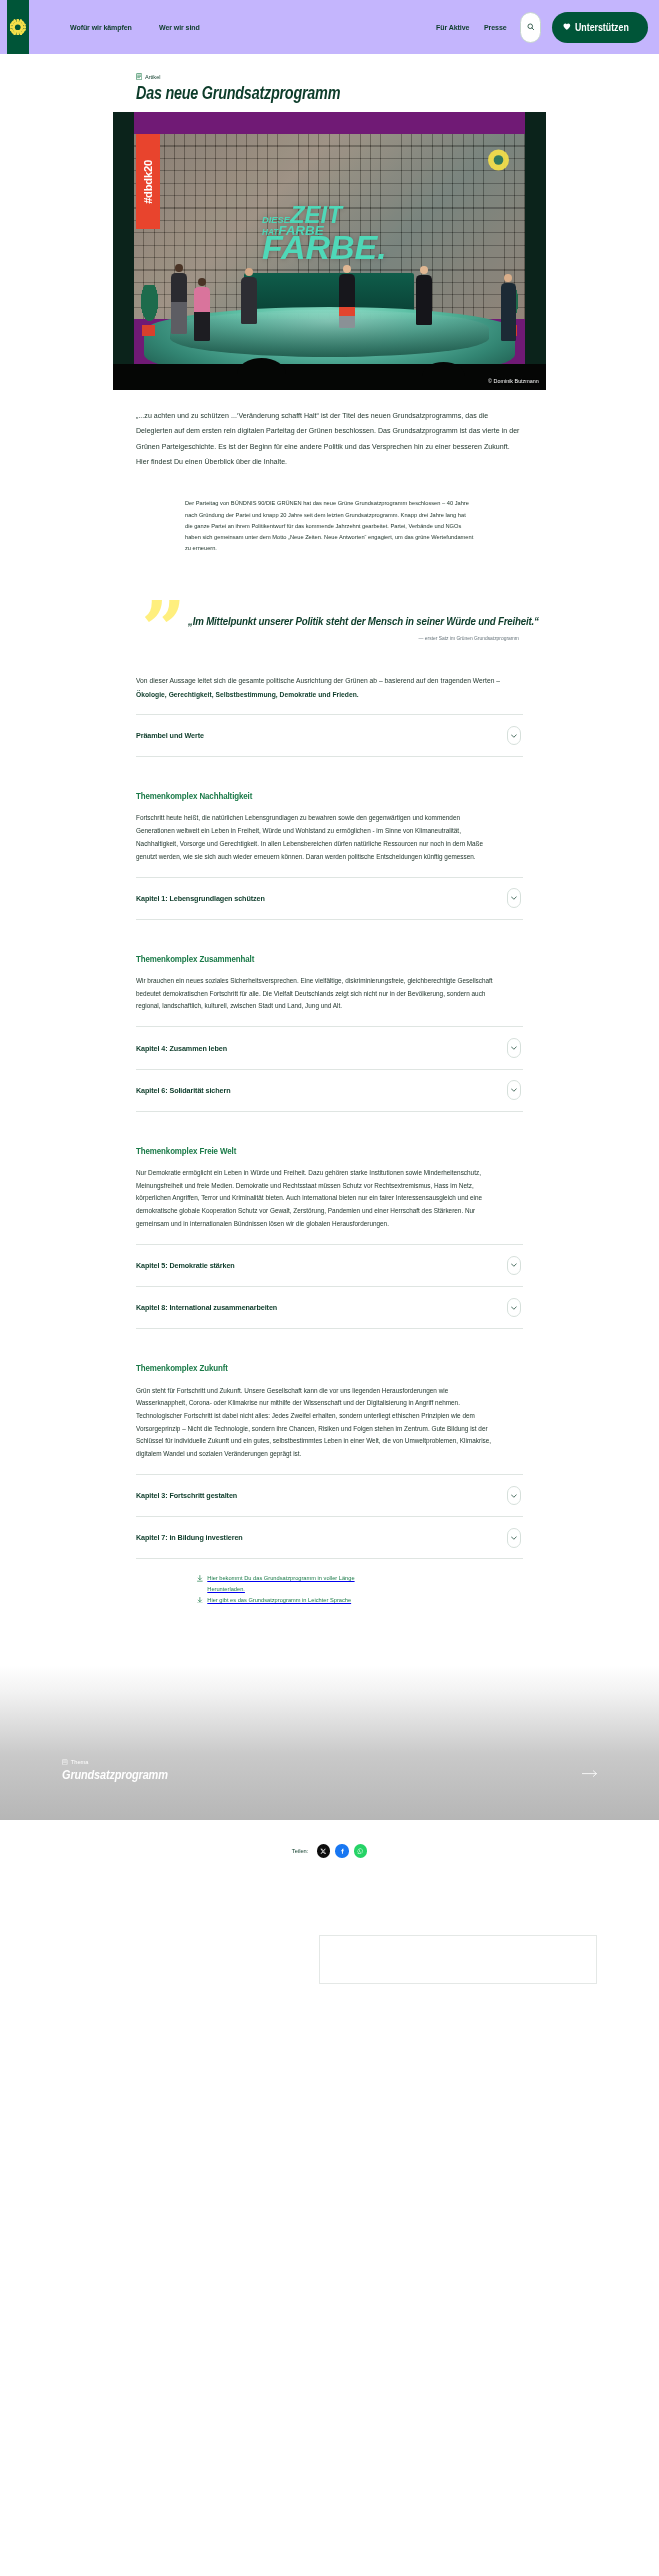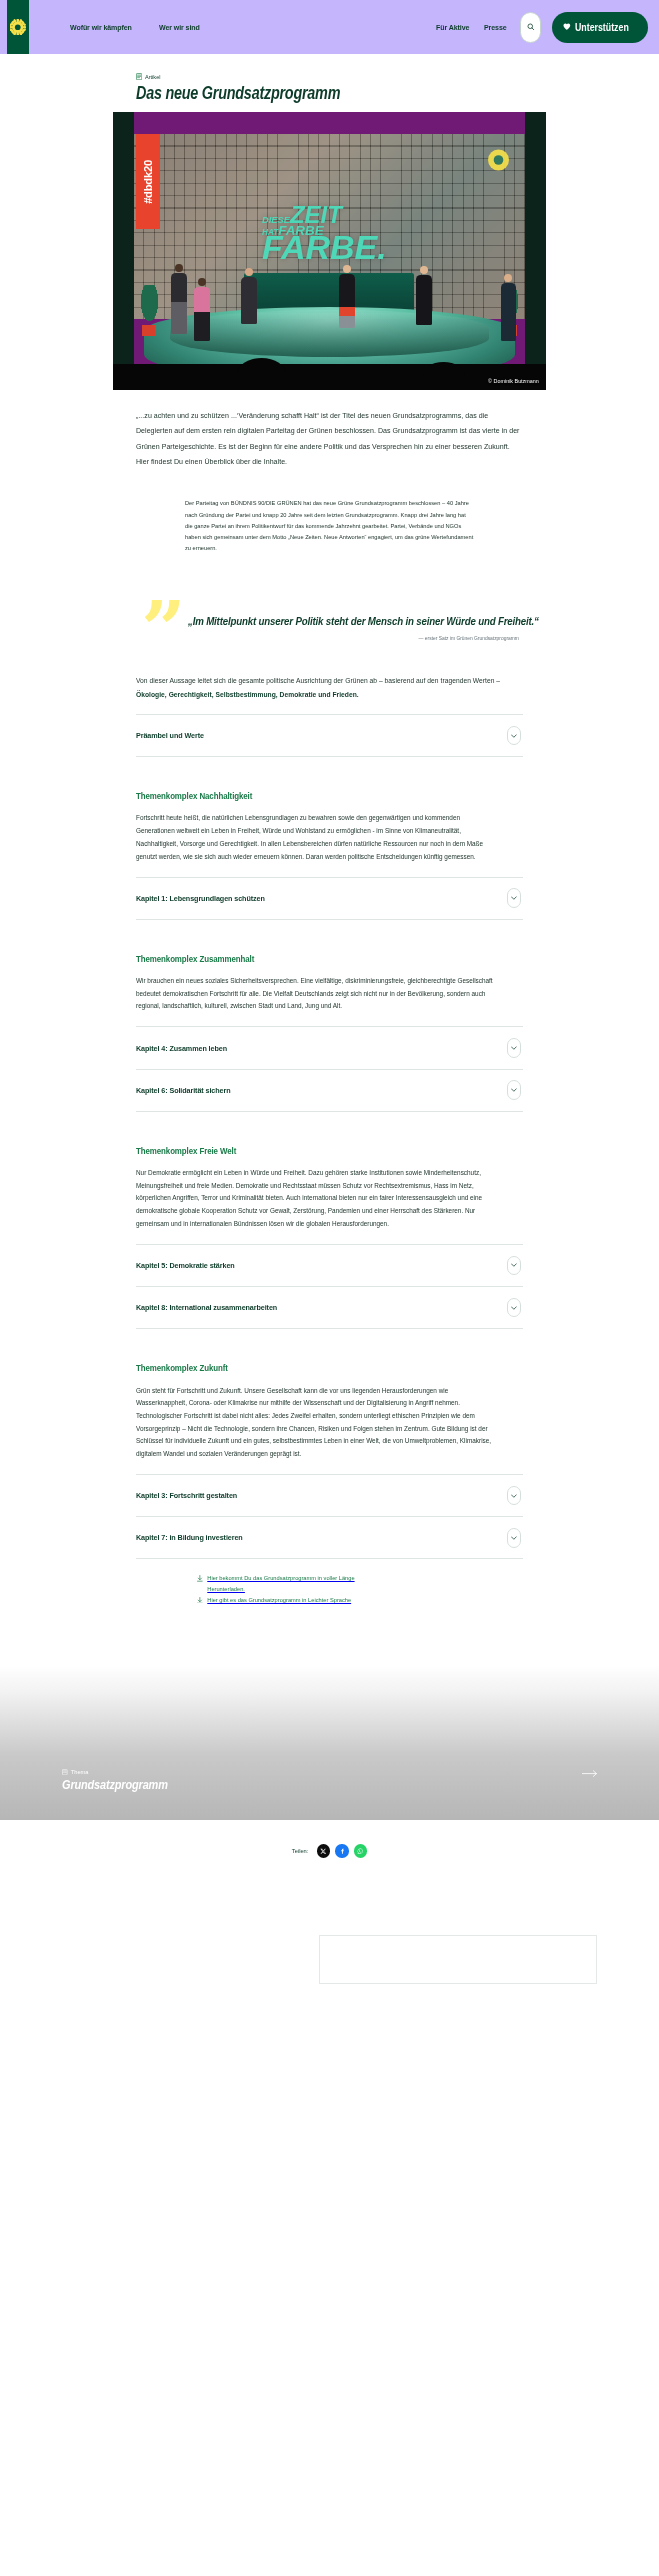--- a/index.html
+++ b/index.html
@@ -336,21 +336,21 @@
 
   
   .teaser {
     margin-top: 62px;
     height: 155px;
     position: relative;
     background: linear-gradient(180deg, #ffffff 0%, #f2f2f2 18%, #c9c9c9 58%, #b6b6b6 100%);
   }
   .teaser-inner {
     position: absolute;
-    left: 62px; bottom: 28px;
+    left: 62px; bottom: 38px;
     color: #ffffff;
   }
   .teaser-kicker {
     display:flex; align-items:center; gap:3.1px;
     font-family:"Liberation Sans Narrow","Liberation Sans",sans-serif;
     font-size: 5.7px; margin-bottom: 2.1px; color:#ffffff;
   }
   .teaser-kicker svg{width:5.7px;height:6.2px;}
   .teaser h3 {
     font-family: "Liberation Sans Narrow", "Liberation Sans", sans-serif;

